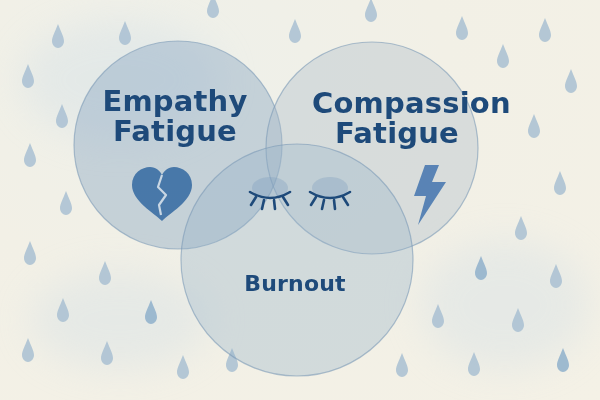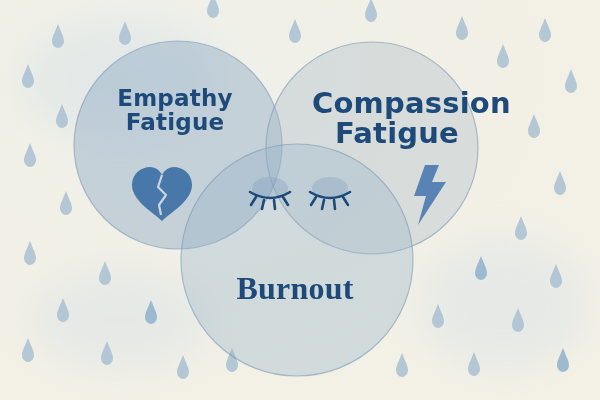--- a/index.html
+++ b/index.html
@@ -2,23 +2,23 @@
 <html><head>
 <meta charset="utf-8">
 <style>
   html, body { margin: 0; padding: 0; }
   body { width: 600px; height: 400px; overflow: hidden; background: #f3f1e8; position: relative; font-family: "DejaVu Sans", sans-serif; }
   .canvas { position: absolute; left: 0; top: 0; width: 600px; height: 400px;
     background: radial-gradient(ellipse at 30% 20%, #eef0ea 0%, #f2f0e6 45%, #f4f1e6 100%); }
   .wash { position: absolute; border-radius: 50%; filter: blur(18px); opacity: .35; background: #cfdde6; }
   svg.layer { position: absolute; left: 0; top: 0; }
   .label { position: absolute; color: #1e4a7a; font-weight: bold; text-align: center; line-height: 1.05; letter-spacing: 0.2px; }
-  .lbl-empathy { left: 100px; top: 86px; width: 150px; font-size: 23px; }
+  .lbl-empathy { left: 100px; top: 86px; width: 150px; font-size: 29px; }
   .lbl-compassion { left: 312px; top: 88px; width: 170px; font-size: 29px; }
-  .lbl-burnout { left: 215px; top: 272px; width: 160px; font-size: 32px; font-family: Liberation Serif, serif; }
+  .lbl-burnout { left: 215px; top: 272px; width: 160px; font-size: 22px; }
 </style>
 </head>
 <body>
 
 <div class="canvas">
   <div class="wash" style="left:20px;top:20px;width:200px;height:120px;"></div>
   <div class="wash" style="left:420px;top:240px;width:170px;height:130px;"></div>
   <div class="wash" style="left:30px;top:270px;width:180px;height:100px;"></div>
 
   <svg class="layer" width="600" height="400">

